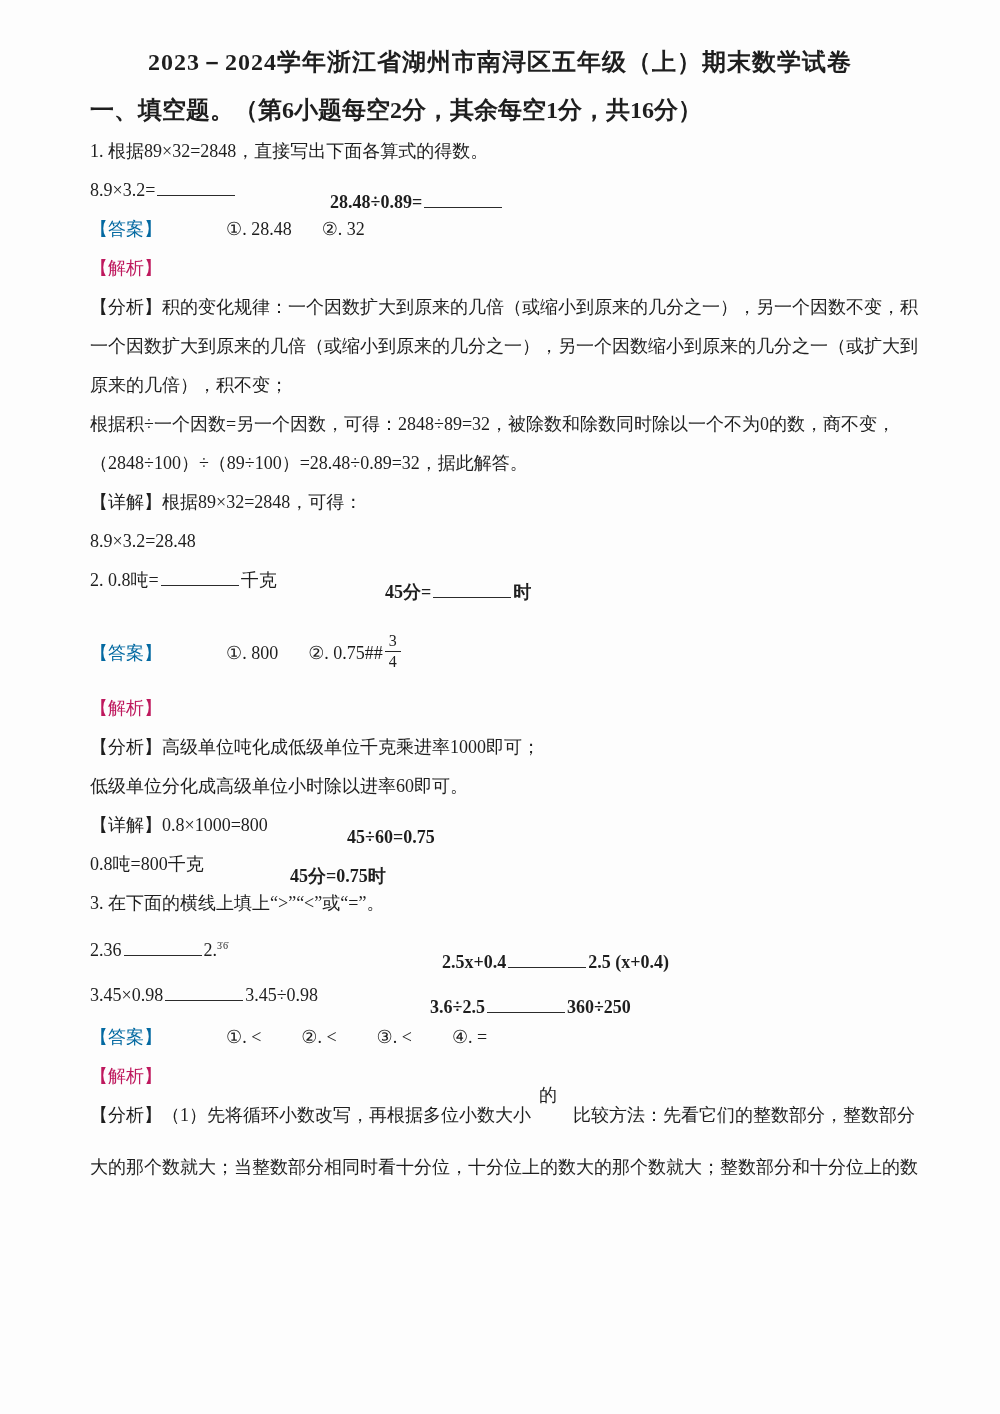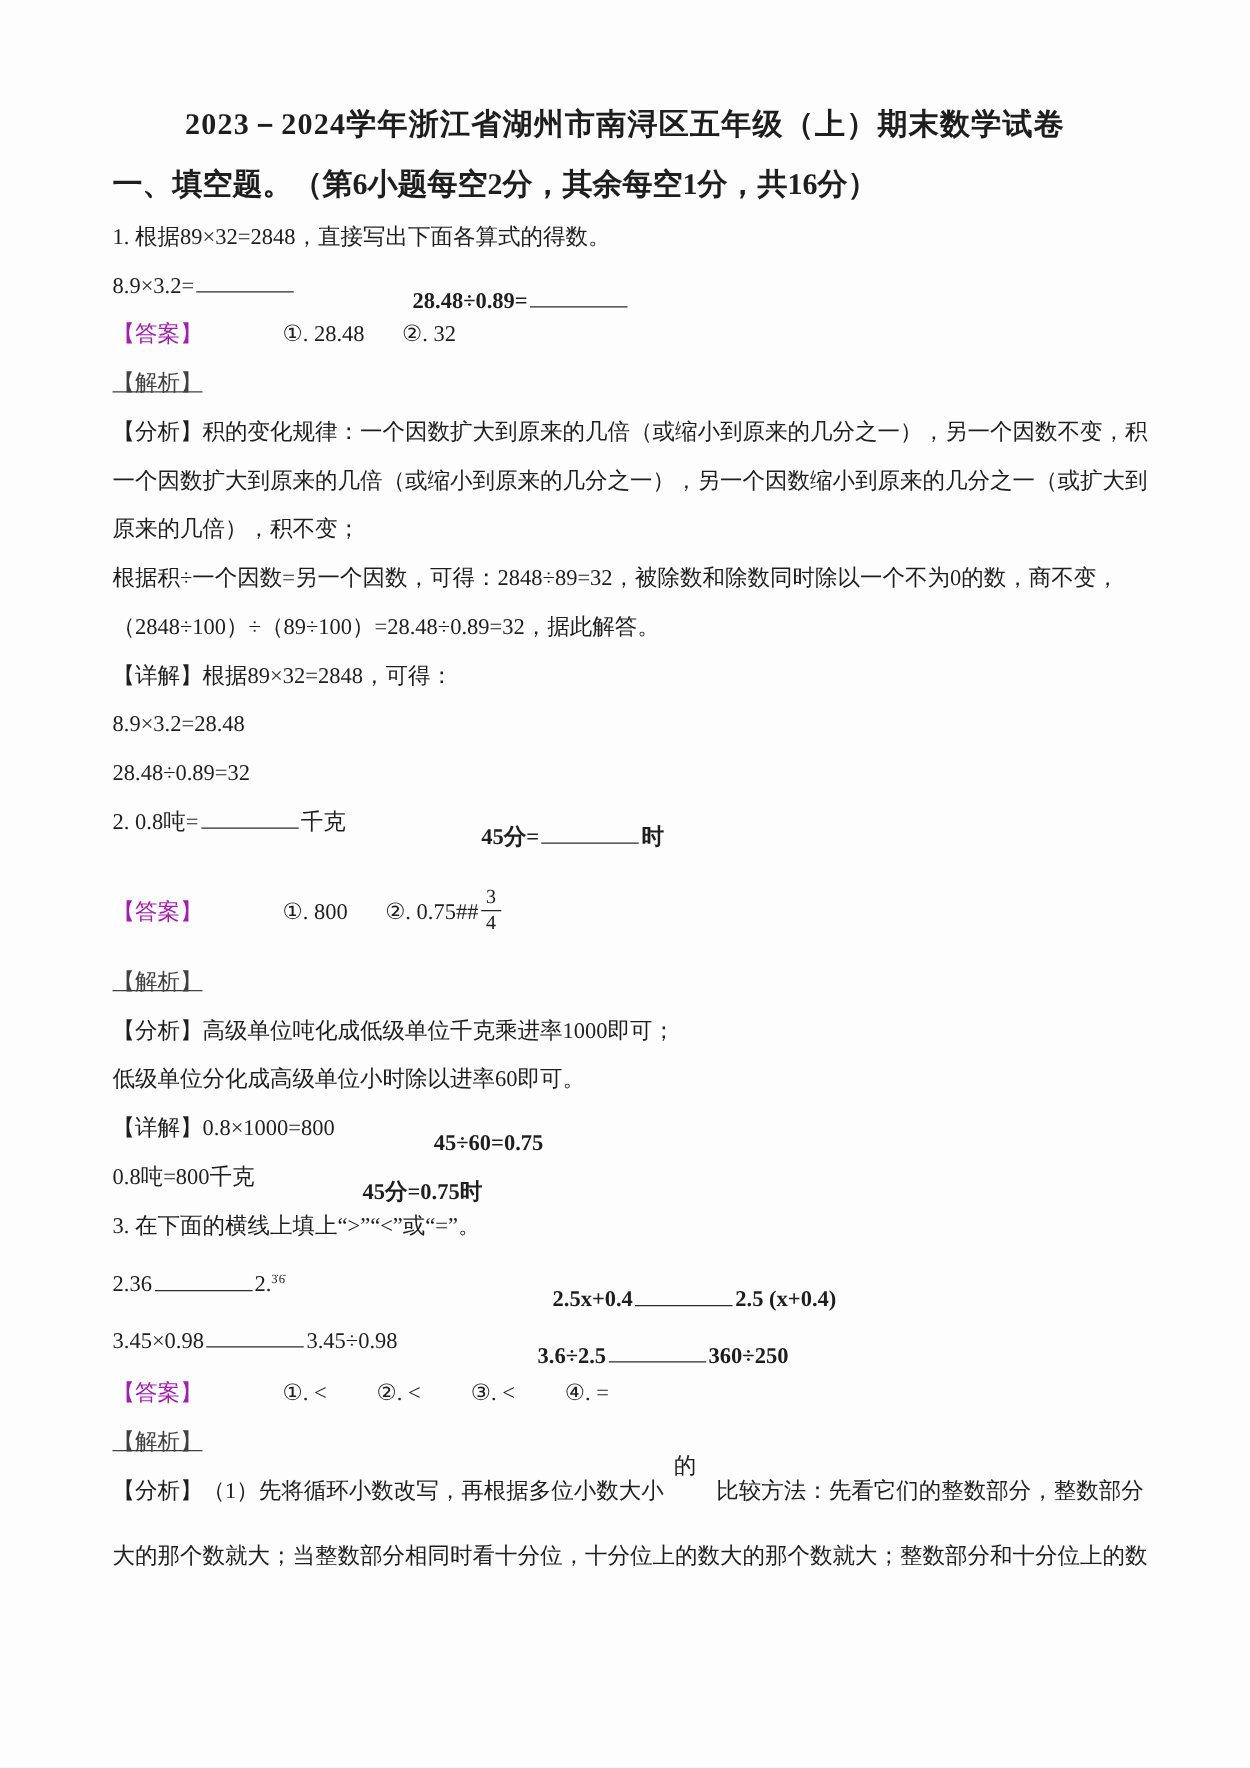--- a/index.html
+++ b/index.html
@@ -4,32 +4,32 @@
 <style>
   html,body{margin:0;padding:0;background:#f5f5f5;}
   .page{
     width:1000px;height:1414px;margin:0 auto;background:#fdfdfd;
     font-family:"Liberation Serif","DejaVu Serif",serif;
     color:#1e1e1e;box-sizing:border-box;padding:0 90px;overflow:hidden;
     position:relative;
   }
   .title{
     text-align:center;font-weight:bold;font-size:24px;line-height:36px;
-    padding-top:82px;letter-spacing:1px;white-space:nowrap;
+    padding-top:44px;letter-spacing:1px;white-space:nowrap;
   }
   .section{
     font-size:24px;font-weight:bold;height:44px;line-height:44px;
     margin-top:8px;white-space:nowrap;
   }
   .ln{
     font-size:18px;height:39px;line-height:39px;white-space:nowrap;
     position:relative;
   }
-  .lbl{color:#404040;text-decoration:underline;}
-  .ans-label{color:#a21caf;margin-right:64px;}
+  .lbl{color:#be185d;}
+  .ans-label{color:#0369a1;margin-right:64px;}
   .ans-item{margin-right:30px;}
   .ans-item-wide{margin-right:40px;}
   .blank{
     display:inline-block;width:78px;height:3px;
     border-bottom:1.6px solid #2b2b2b;margin:0 2px;
   }
   .col-r{position:absolute;top:12px;font-weight:bold;}
   .r240{left:240px;} .r257{left:257px;} .r200{left:200px;}
   .r352{left:352px;} .r340{left:340px;} .r295{left:295px;text-align:right;}
   .frac{
@@ -71,21 +71,20 @@
   <div class="ln lbl">【解析】</div>
 
   <div class="ln">【分析】积的变化规律：一个因数扩大到原来的几倍（或缩小到原来的几分之一），另一个因数不变，积</div>
   <div class="ln">一个因数扩大到原来的几倍（或缩小到原来的几分之一），另一个因数缩小到原来的几分之一（或扩大到</div>
   <div class="ln">原来的几倍），积不变；</div>
   <div class="ln">根据积÷一个因数=另一个因数，可得：2848÷89=32，被除数和除数同时除以一个不为0的数，商不变，</div>
   <div class="ln">（2848÷100）÷（89÷100）=28.48÷0.89=32，据此解答。</div>
 
   <div class="ln">【详解】根据89×32=2848，可得：</div>
   <div class="ln">8.9×3.2=28.48</div>
-  <div class="ln">28.48÷0.89=32</div>
 
   <div class="ln">
     <span>2. 0.8吨=</span><span class="blank"></span><span>千克</span>
     <span class="col-r r295"><span>45分=</span><span class="blank"></span><span>时</span></span>
   </div>
 
   <div class="ln mt22">
     <span class="ans-label">【答案】</span><span class="ans-item">①. 800</span><span>②. 0.75##</span><span class="frac"><span class="num">3</span><span class="den">4</span></span>
   </div>
 

